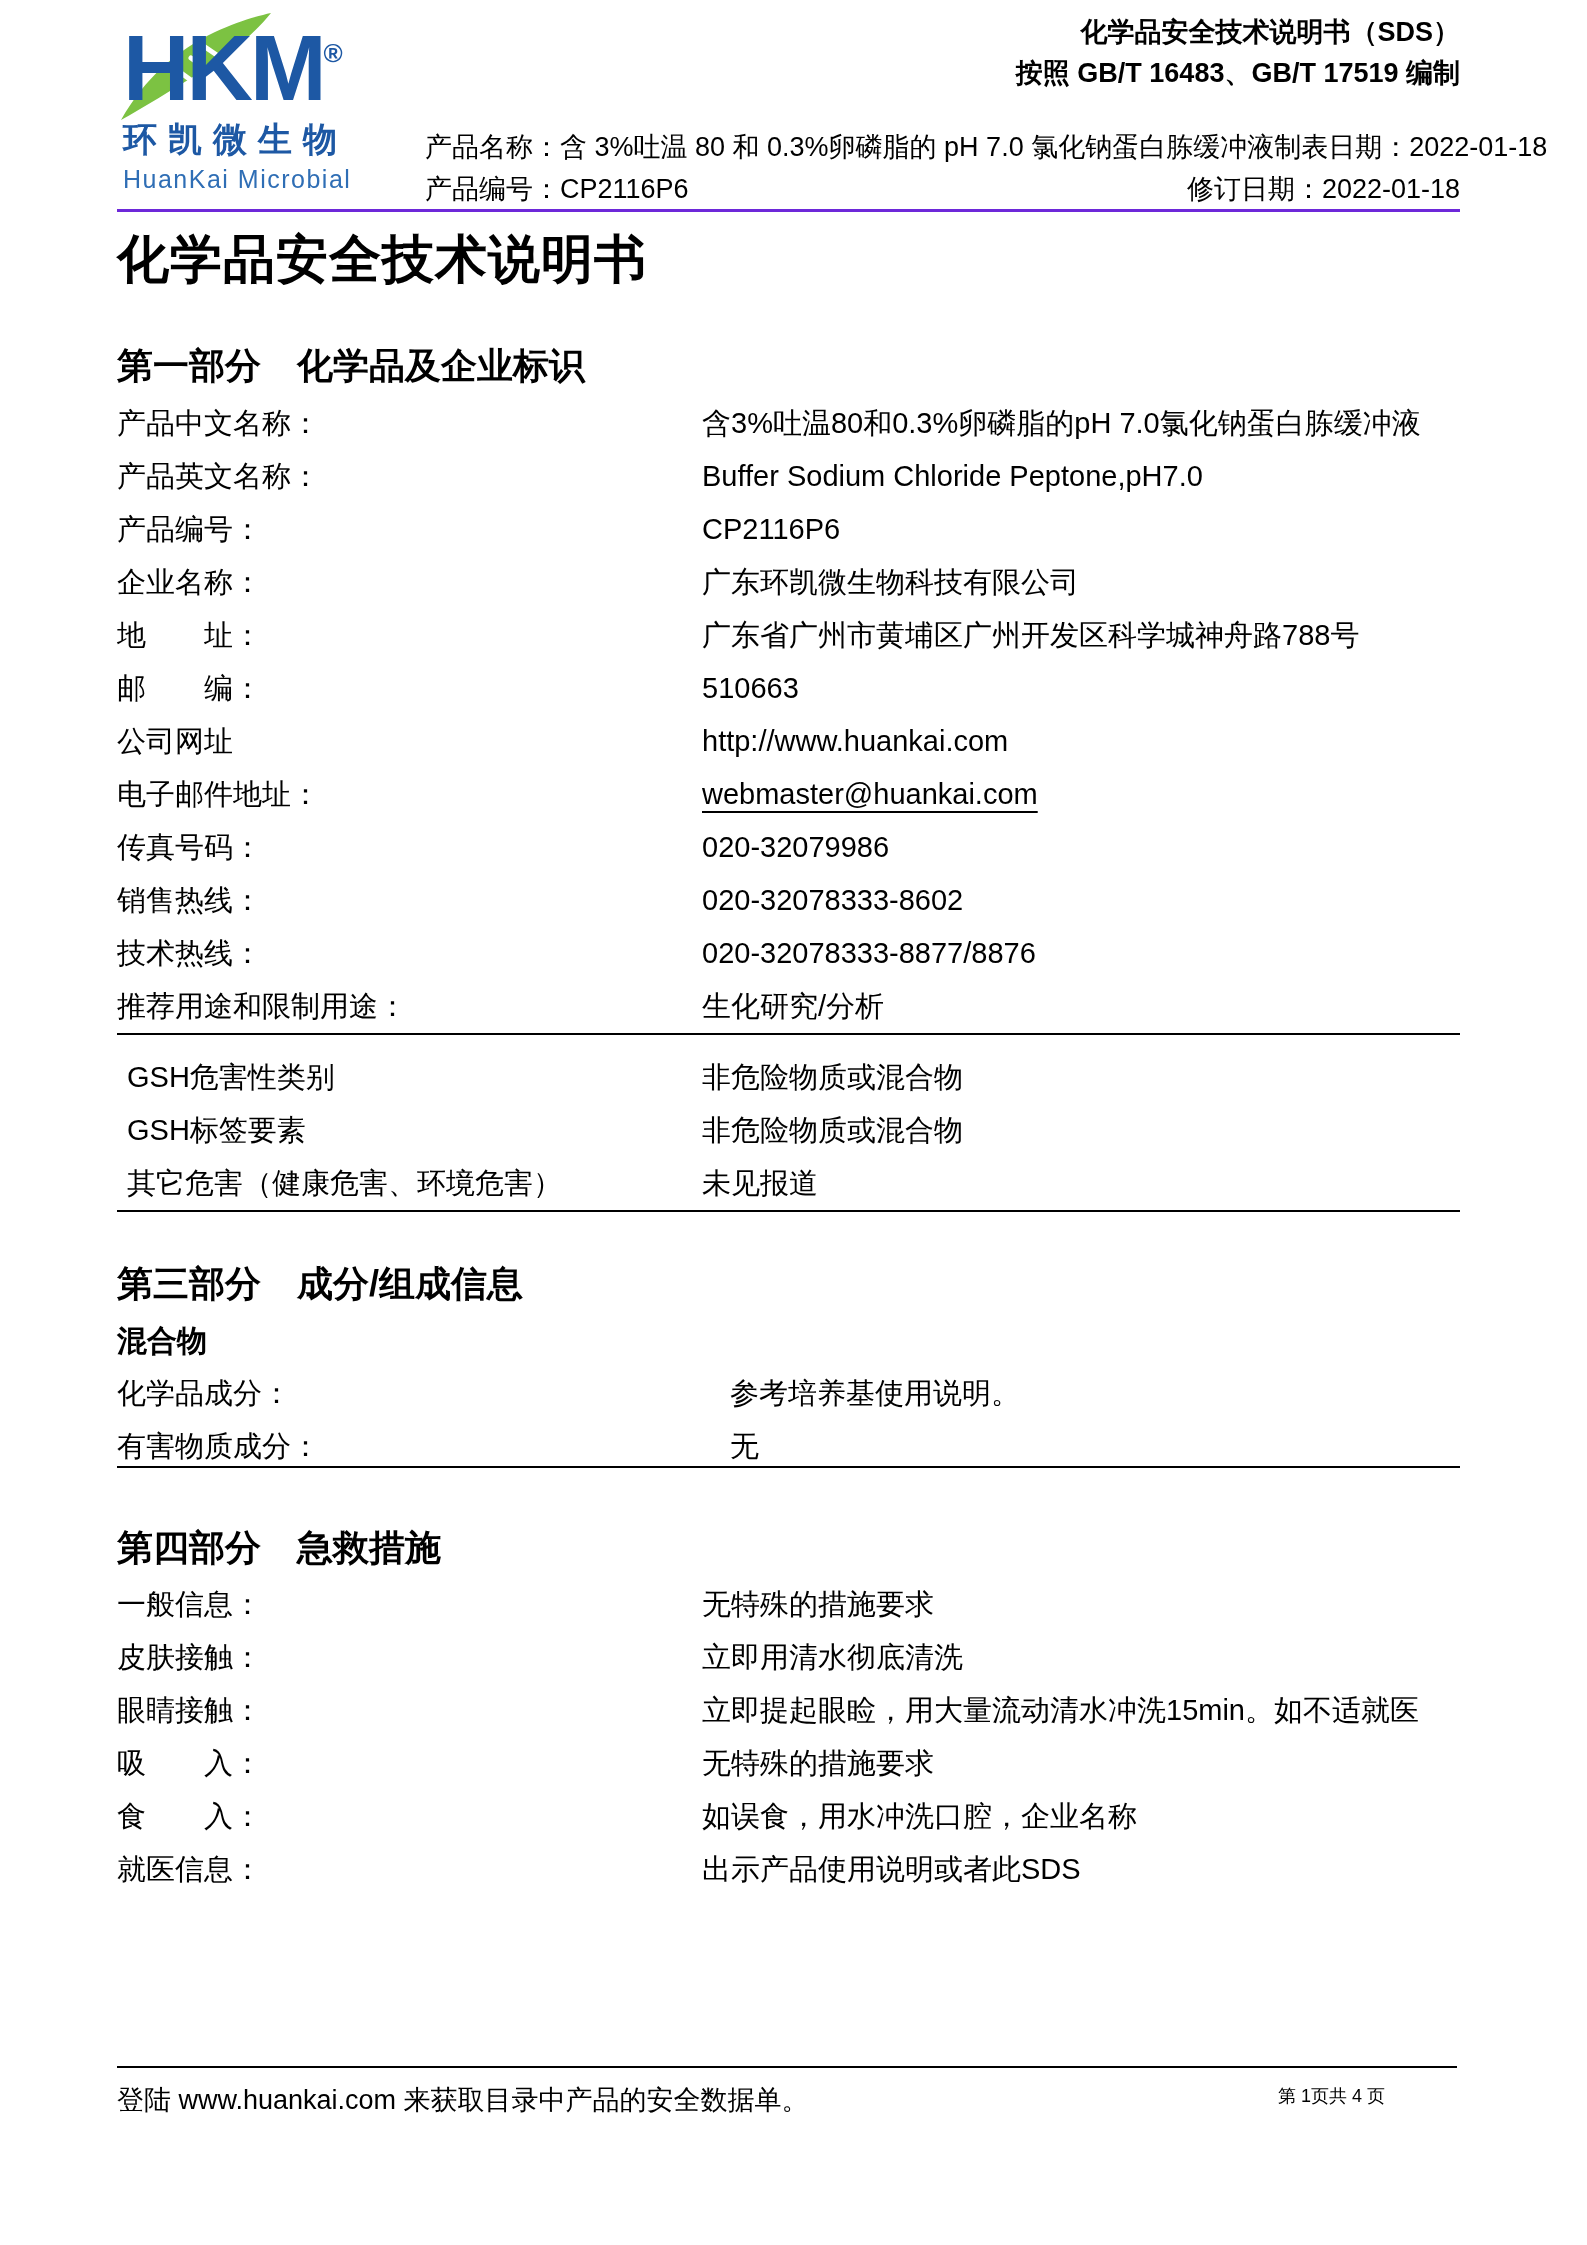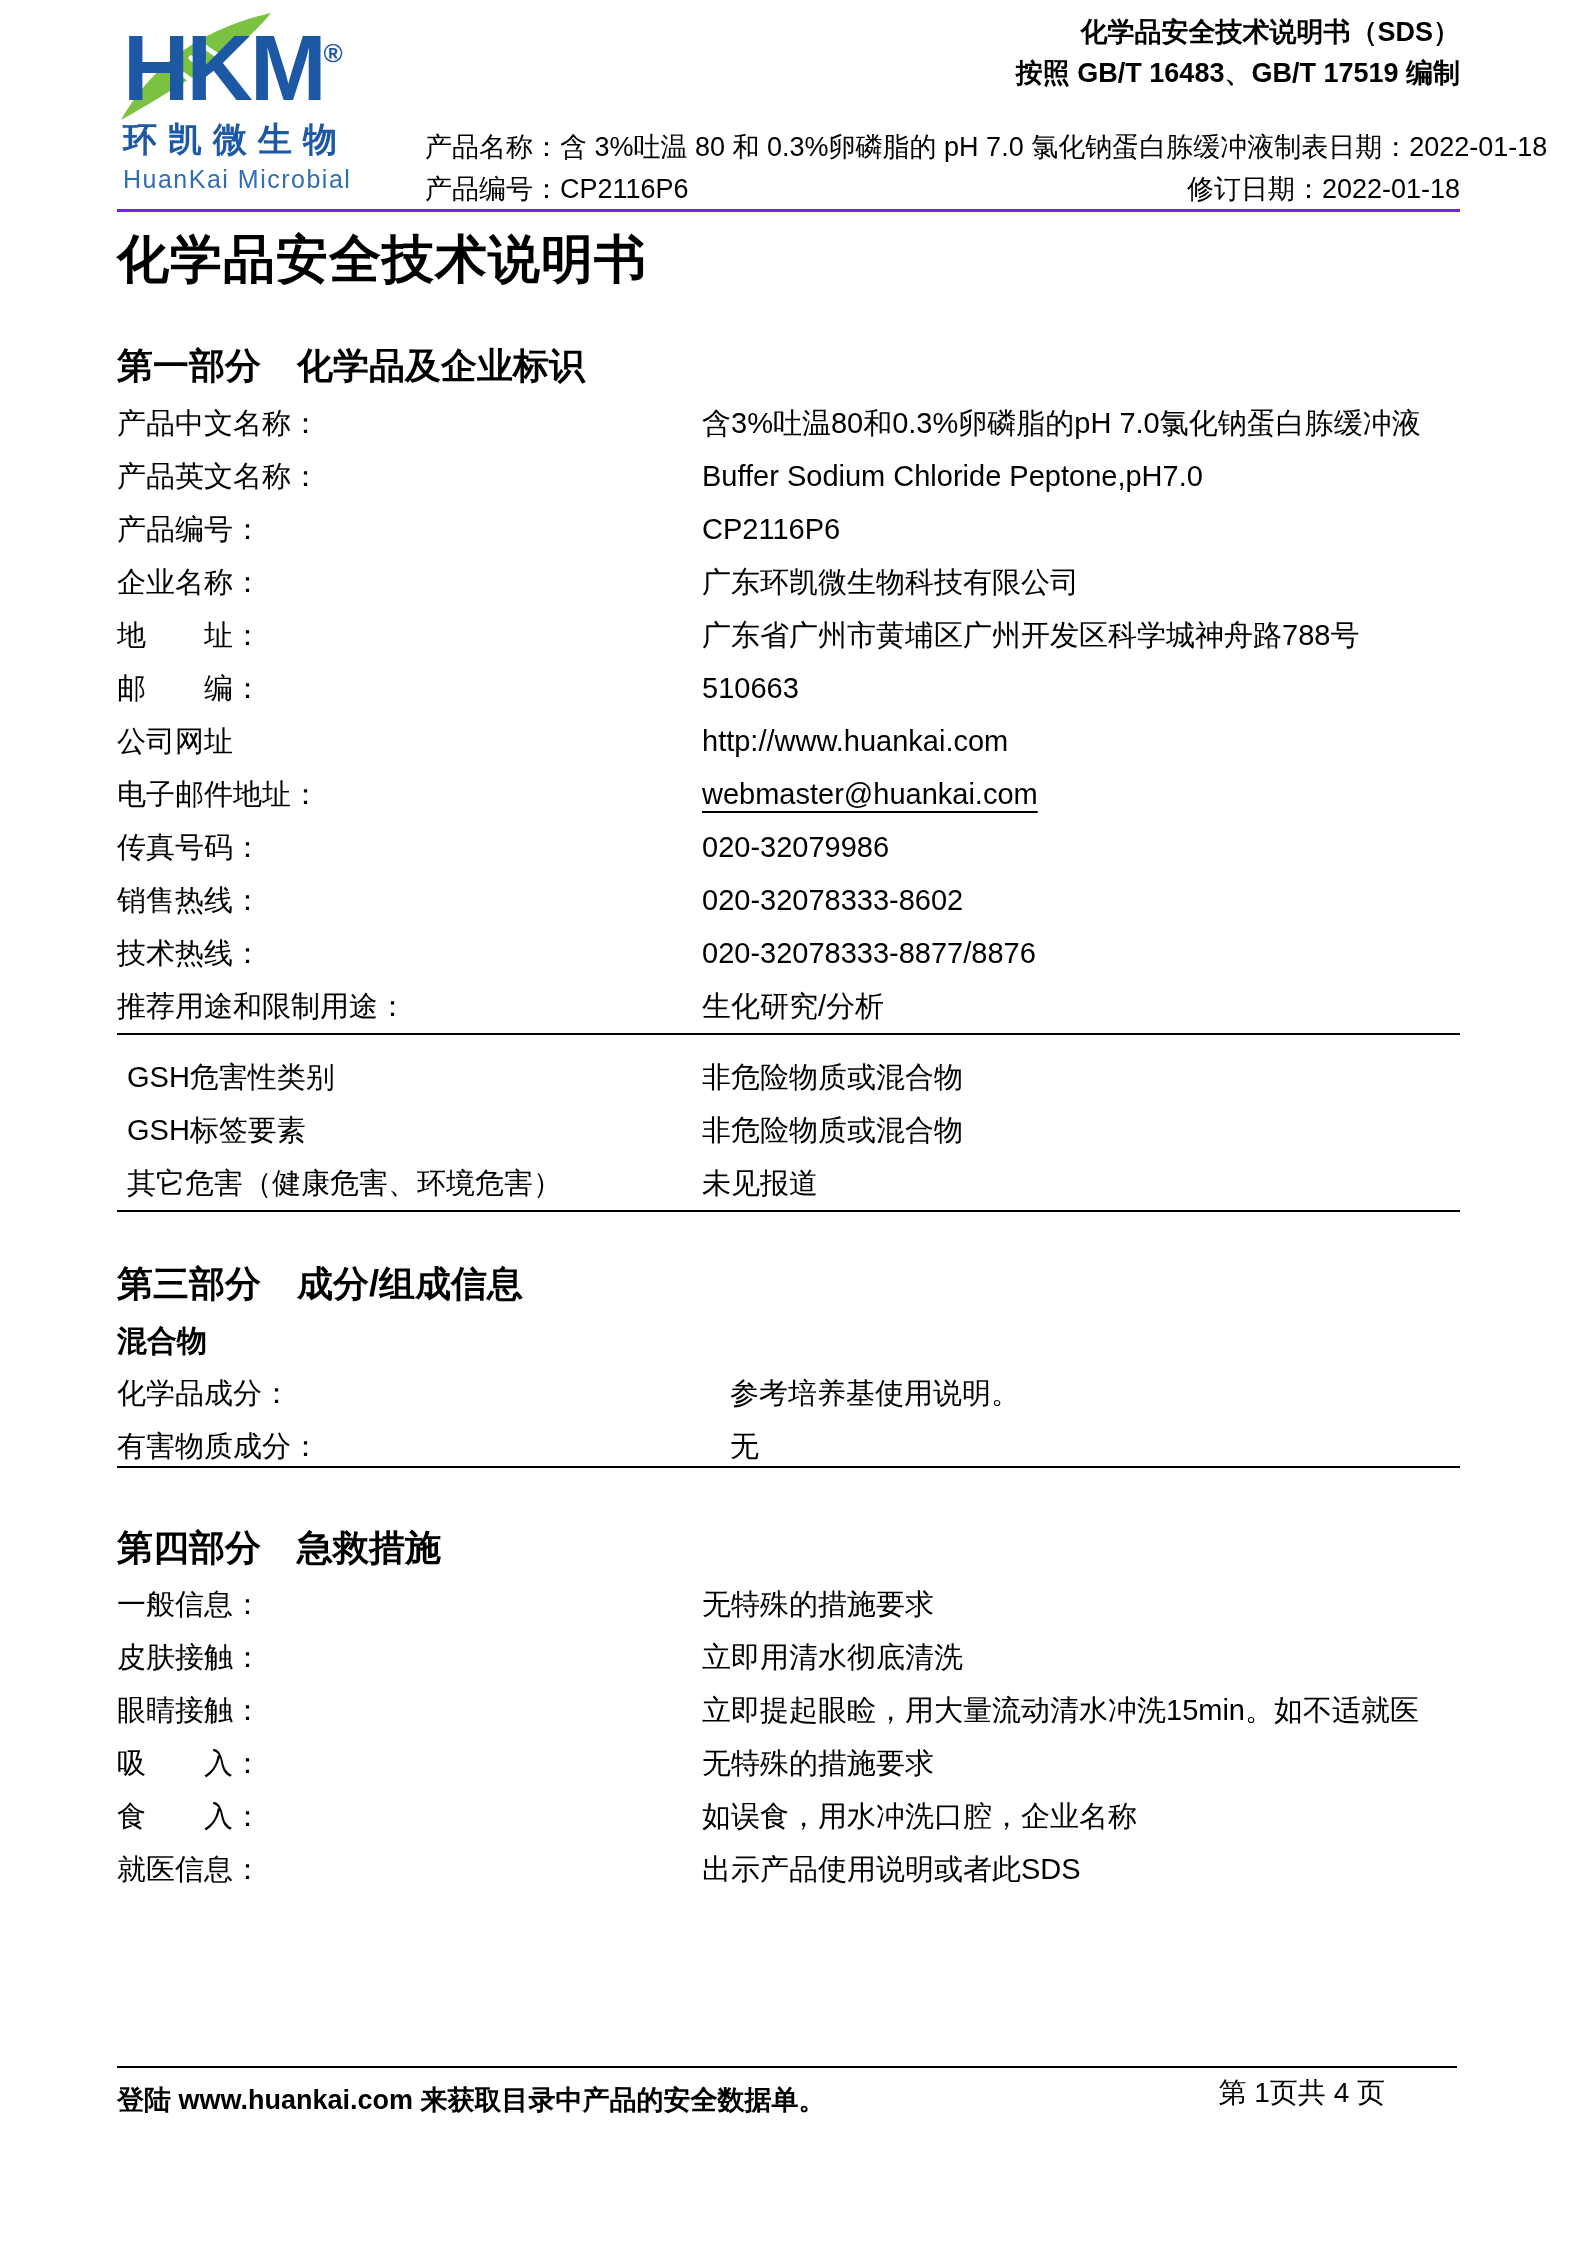--- a/index.html
+++ b/index.html
@@ -53,22 +53,22 @@
   .divider { border-bottom:2px solid #000; }
   .div3 { margin-top:-7px; }
   .underlined { text-decoration:underline; text-underline-offset:7px; text-decoration-thickness:2px; }
 
   
   .footer {
     position:absolute; top:2066px; left:117px; right:130px;
     border-top:2px solid #000;
     display:flex; justify-content:space-between; align-items:flex-start;
   }
-  .footer-left  { font-size:27px; margin-top:14px; white-space:nowrap;font-weight:bold; }
-  .footer-right { font-size:28px; margin-top:6px; margin-right:72px; white-space:nowrap; }
+  .footer-left  { font-size:27px; margin-top:14px; white-space:nowrap; }
+  .footer-right { font-size:18px; margin-top:16px; margin-right:72px; white-space:nowrap; }
 </style>
 </head>
 <body>
 
 <div class="page">
   <div class="content">
 
     <div class="hdr">
       <div class="logo">
         <svg class="logo-swoosh" width="170" height="140" viewBox="0 0 170 140">

